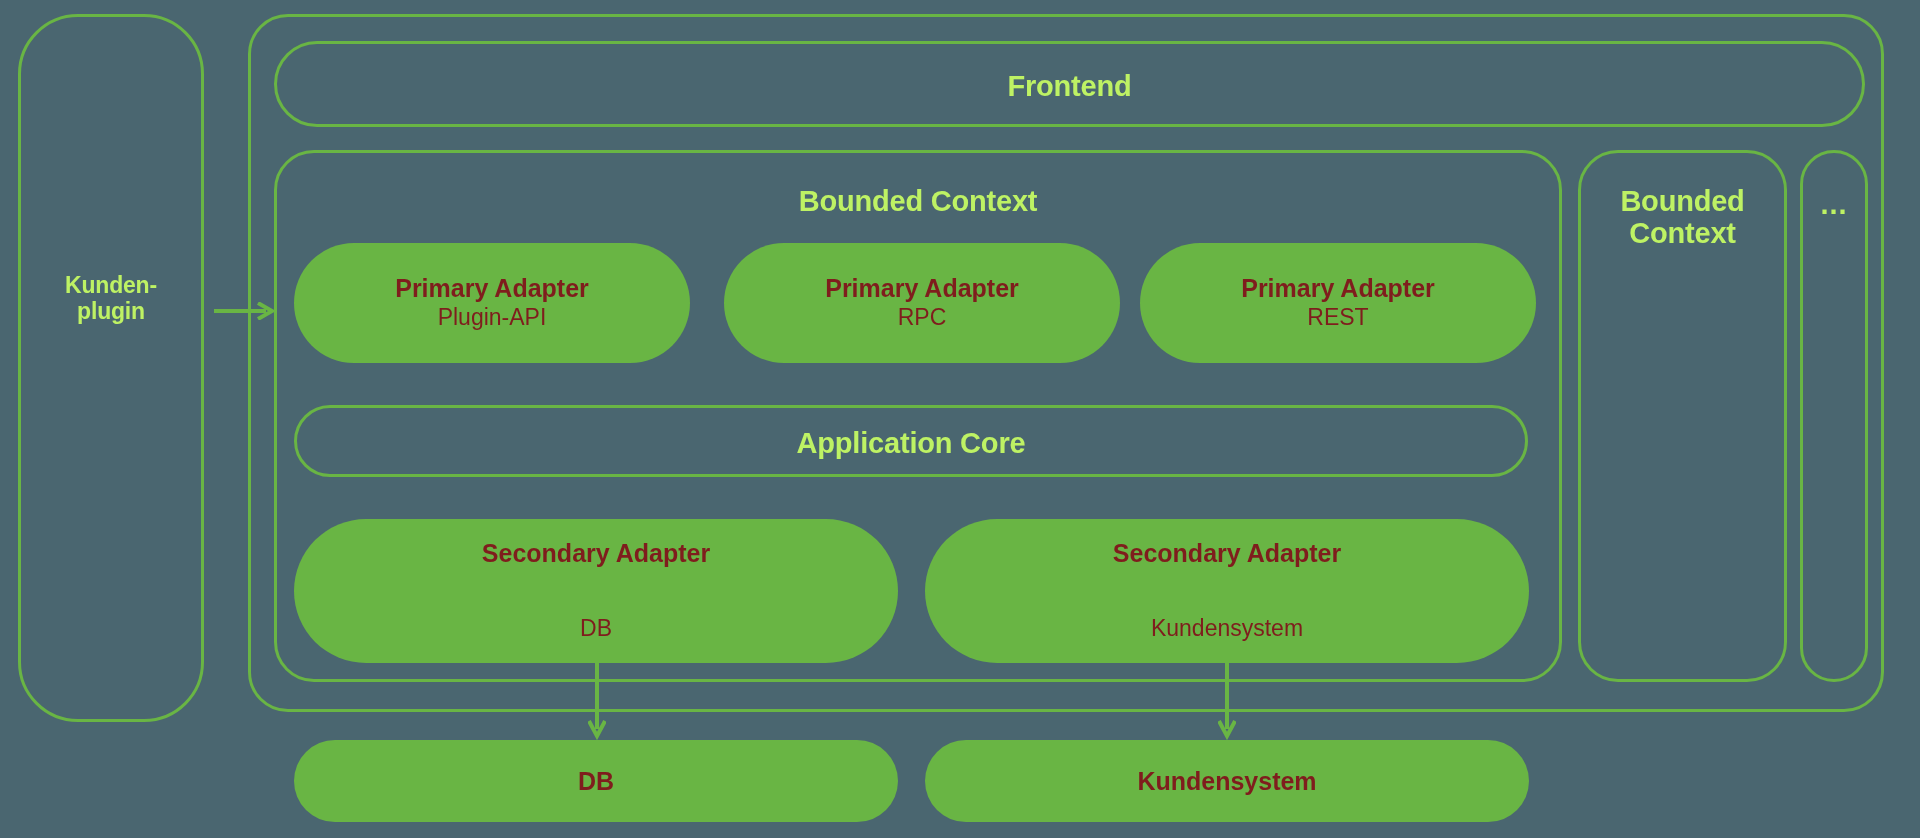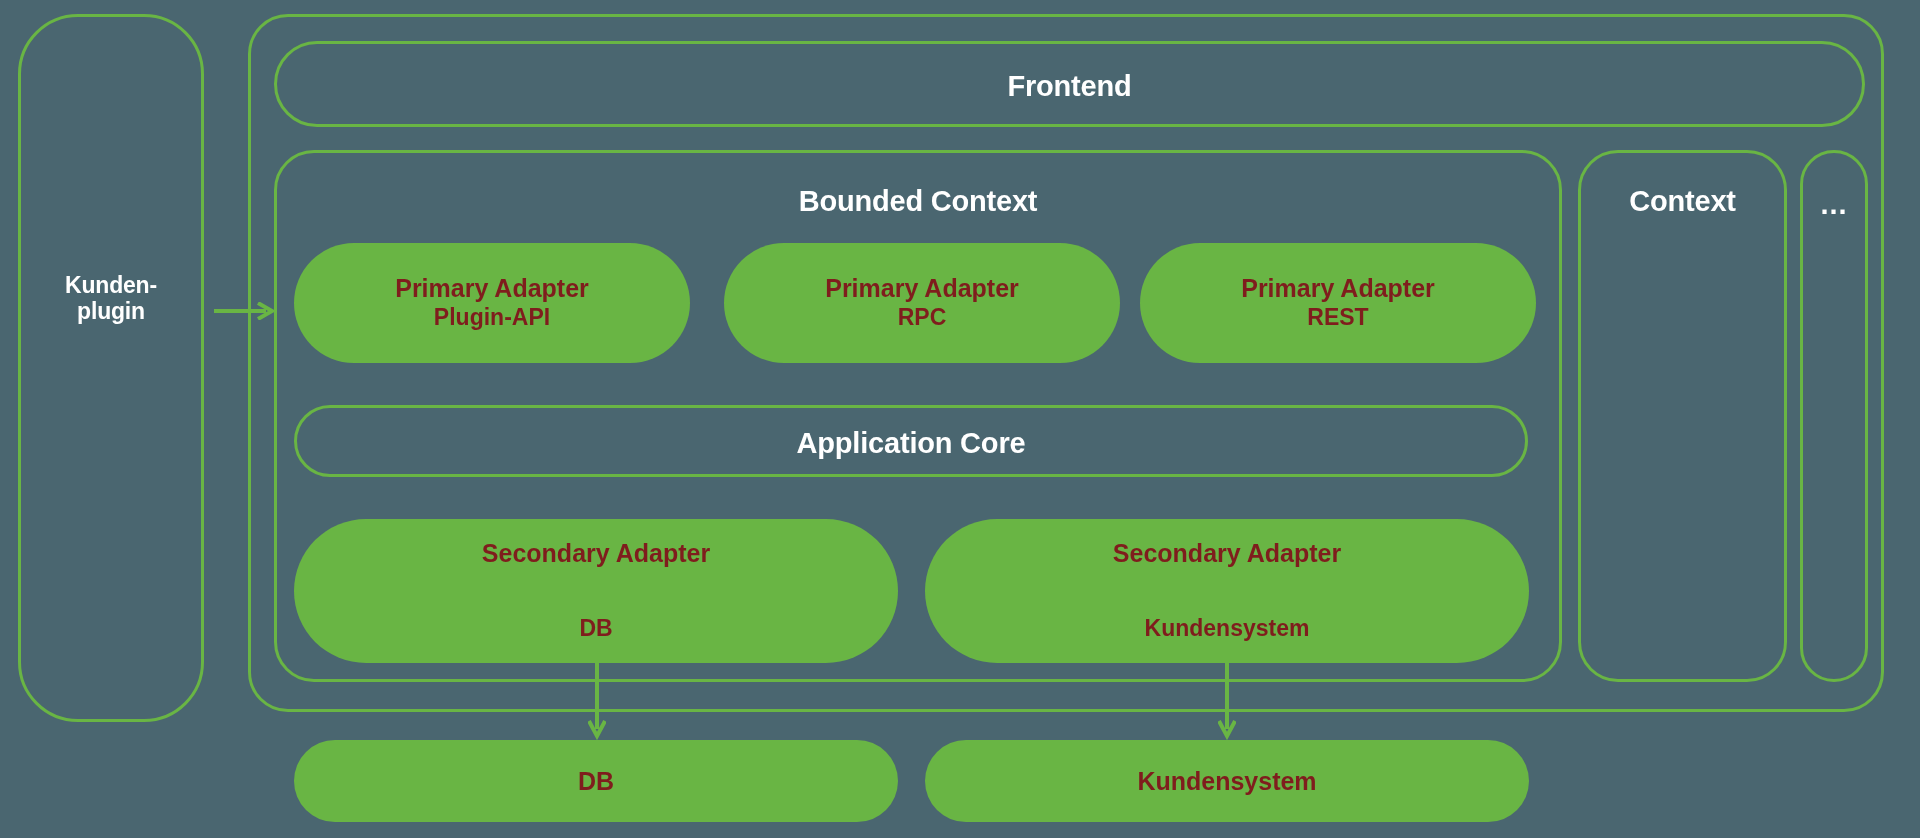--- a/index.html
+++ b/index.html
@@ -36,21 +36,21 @@
     display: flex;
     flex-direction: column;
     align-items: center;
     justify-content: center;
     color: #7f1d1d;
     text-align: center;
   }
 
   .label-green {
     position: absolute;
-    color: #ffffff;
+    color: #bef264;
     font-weight: bold;
     text-align: center;
     line-height: 1.12;
     letter-spacing: -0.2px;
   }
 
   
 
   
   #kundenplugin-box {
@@ -125,21 +125,21 @@
   #pa-1 { left: 724px; }
   #pa-2 { left: 1140px; }
 
   .adapter-title {
     font-size: 25px;
     font-weight: bold;
     line-height: 1.15;
   }
   .adapter-sub {
     font-size: 23px;
-    font-weight: bold;
+    font-weight: normal;
     line-height: 1.2;
     margin-top: 1px;
   }
 
   
   #app-core-box {
     left: 294px;
     top: 405px;
     width: 1234px;
     height: 72px;
@@ -260,20 +260,21 @@
     <div class="adapter-title">Secondary Adapter</div>
     <div class="adapter-sub">DB</div>
   </div>
   <div class="filled secondary-adapter" id="sa-1">
     <div class="adapter-title">Secondary Adapter</div>
     <div class="adapter-sub">Kundensystem</div>
   </div>
 
   <div class="outline" id="bc-right-box"></div>
   <div class="label-green" id="bc-right-label">
+    <div>Bounded</div>
     <div>Context</div>
   </div>
 
   <div class="outline" id="bc-ellipsis-box"></div>
   <div class="label-green" id="bc-ellipsis-label">...</div>
 
   <svg class="down-arrow" id="down-arrow-0" viewBox="0 0 18 97">
     <path d="M9 0 V86" stroke="#69b544" stroke-width="4" fill="none"></path>
     <path d="M1 78 L9 93 L17 78" stroke="#69b544" stroke-width="4" fill="none"></path>
   </svg>

